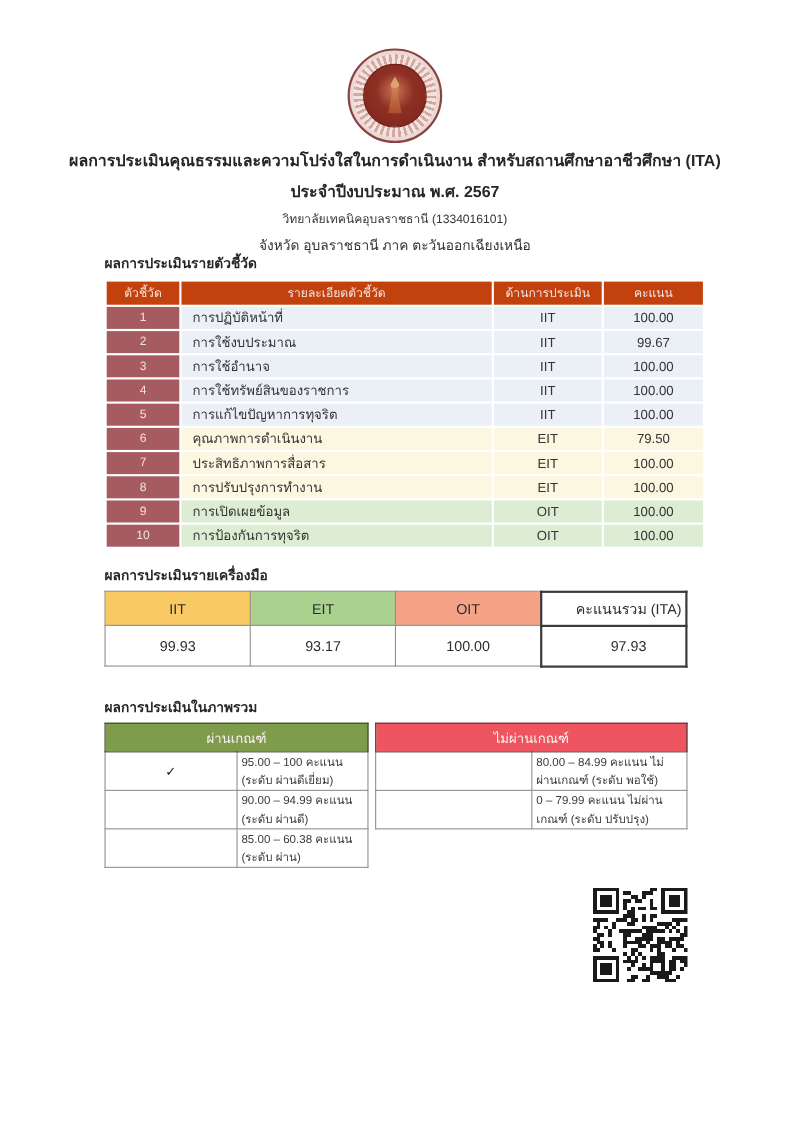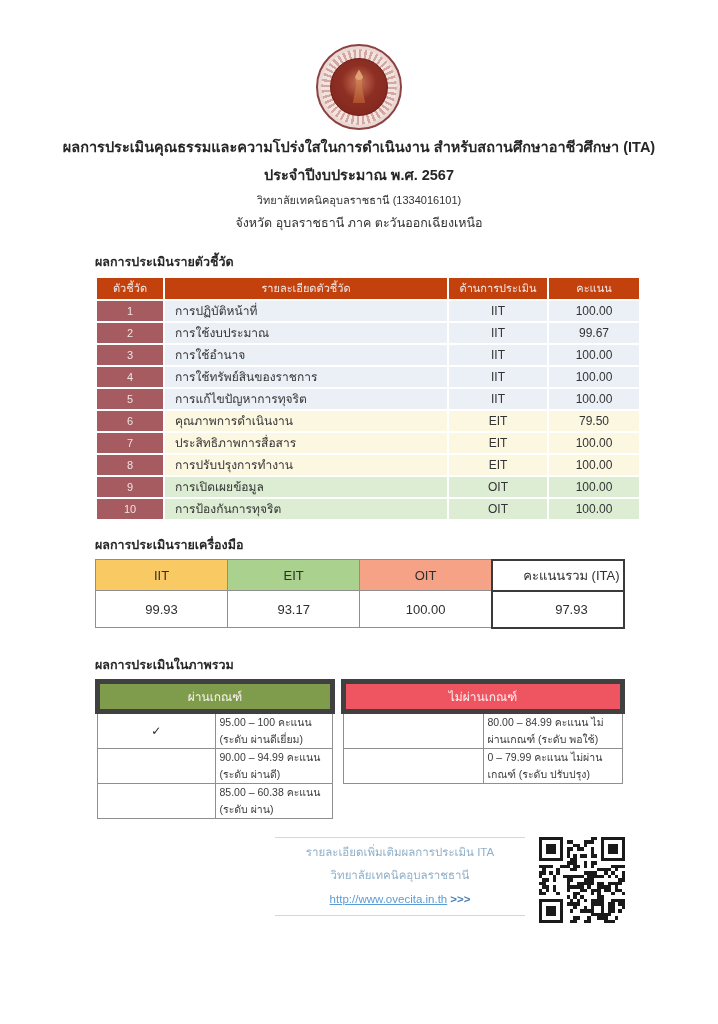--- a/index.html
+++ b/index.html
@@ -43,21 +43,21 @@
   
   .titles{margin-top:10px;text-align:center;line-height:1.0;}
   .t-line1{font-size:14.5px;font-weight:bold;color:#262626;margin:4px 0 0;}
   .t-line2{font-size:14.5px;font-weight:bold;color:#262626;margin:13px 0 0;}
   .t-line3{font-size:11px;color:#333;margin:13px 16px 0;}
   .t-line4{font-size:12.5px;color:#333;margin:11px 0 0;}
 
   
   .content{width:530px;margin:0 auto 0 95px;}
   .sec-label{font-size:12.5px;font-weight:bold;color:#262626;margin:0 0 4px 0;}
-  .sec1{margin-top:22px;}
+  .sec1{}
   .sec2{margin-top:14px;}
   .sec3{margin-top:26px;}
 
   
   table{border-spacing:0;}
   .t1{width:530px;border-collapse:separate;border-spacing:2px;table-layout:fixed;}
   .t1 th{
     background:#c2410c;color:#f4e8e8;font-weight:normal;
     font-size:11px;height:21px;padding:0 2px;
   }
@@ -82,21 +82,21 @@
   .t2 .h-iit{background:#f9c963;}
   .t2 .h-eit{background:#abd18f;}
   .t2 .h-oit{background:#f5a287;}
   .t2 .h-total,.t2 .v-total{border:2px solid #3a3a3a;background:#fff;padding-left:28px;}
 
   
   .overall{display:flex;gap:6px;align-items:flex-start;margin-top:2px;}
   .t3{border-collapse:collapse;table-layout:fixed;}
   .t3-pass{width:240px;}
   .t3-fail{width:284px;}
-  .t3 th{height:23px;font-size:12px;font-weight:normal;color:#fdf3f3;border:5px solid #404040;}
+  .t3 th{height:23px;font-size:12px;font-weight:normal;color:#fdf3f3;border:1px solid #404040;}
   .t3-pass th{background:#7f9c4d;}
   .t3-fail th{background:#ee5560;}
   .t3 td{height:21px;font-size:10.5px;color:#3a3a3a;border:1px solid #8f8f8f;background:#fff;padding:0 4px;}
   .t3 td.chk{text-align:center;font-size:12px;color:#222;padding:0;}
   .t3-pass td.chk{width:48px;}
   .t3-fail td.chk{width:26px;}
 
   
   .footer{
     width:530px;margin:18px auto 0 95px;
@@ -259,25 +259,20 @@
         <tr>
           <td class="chk"></td>
           <td>0 – 79.99 คะแนน ไม่ผ่านเกณฑ์ (ระดับ ปรับปรุง)</td>
         </tr>
       </tbody>
         </table>
     </div>
   </div>
 
   <div class="footer">
-    <div class="foot-text">
-      <p class="fl1">รายละเอียดเพิ่มเติมผลการประเมิน ITA</p>
-      <p class="fl2">วิทยาลัยเทคนิคอุบลราชธานี</p>
-      <p class="fl3"><a class="foot-link">http://www.ovecita.in.th</a><span class="foot-arrows">&gt;&gt;&gt;</span></p>
-    </div>
     <svg class="qr" viewBox="0 0 25 25" shape-rendering="crispEdges" xmlns="http://www.w3.org/2000/svg">
         <rect x="0" y="0" width="1" height="1" fill="#1a1a1a"></rect>
         <rect x="1" y="0" width="1" height="1" fill="#1a1a1a"></rect>
         <rect x="2" y="0" width="1" height="1" fill="#1a1a1a"></rect>
         <rect x="3" y="0" width="1" height="1" fill="#1a1a1a"></rect>
         <rect x="4" y="0" width="1" height="1" fill="#1a1a1a"></rect>
         <rect x="5" y="0" width="1" height="1" fill="#1a1a1a"></rect>
         <rect x="6" y="0" width="1" height="1" fill="#1a1a1a"></rect>
         <rect x="0" y="1" width="1" height="1" fill="#1a1a1a"></rect>
         <rect x="6" y="1" width="1" height="1" fill="#1a1a1a"></rect>

